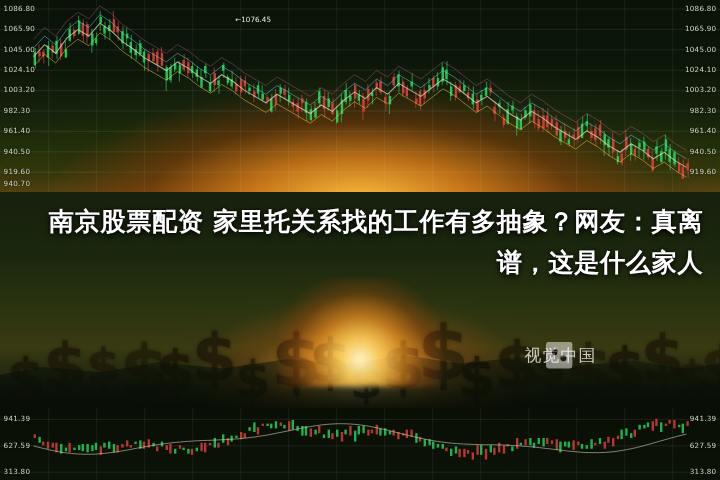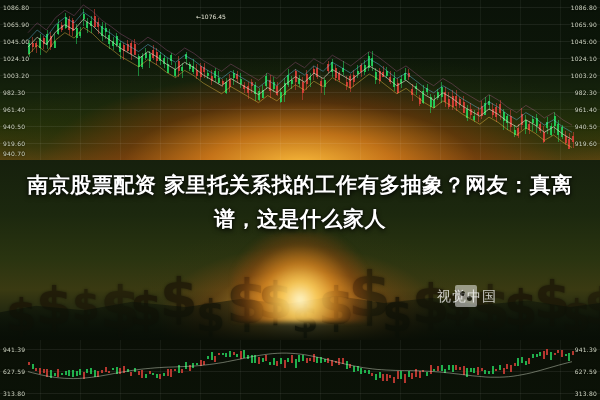--- a/index.html
+++ b/index.html
@@ -96,21 +96,21 @@
     font-family:"DejaVu Sans", sans-serif;
     line-height:1;
     text-shadow:0 0 3px rgba(0,0,0,0.6);
     user-select:none;
   }
 
   
   .headline {
     position:absolute;
     left:0; top:168px; width:600px;
-    text-align:center;
+    text-align:right;
     font-family:"DejaVu Sans", sans-serif;
     font-size:21px;
     font-weight:bold;
     line-height:34px;
     color:#ffffff;
     letter-spacing:0.5px;
     text-shadow:0 2px 5px rgba(0,0,0,0.85), 0 0 2px rgba(0,0,0,0.9);
     padding:0 14px;
     box-sizing:border-box;
   }

